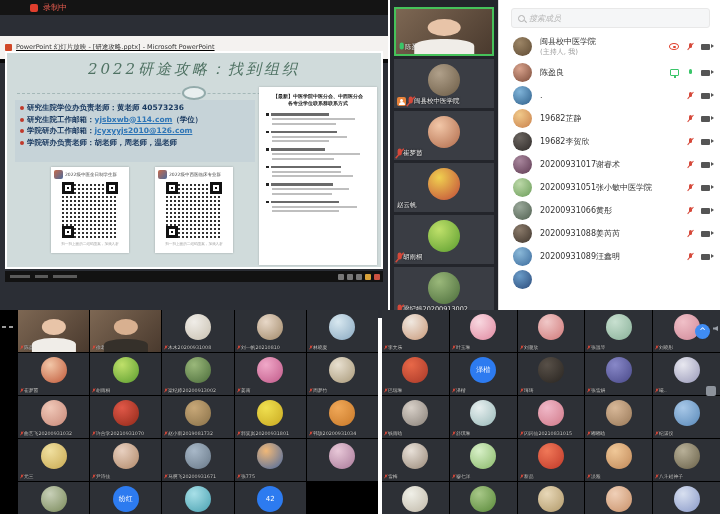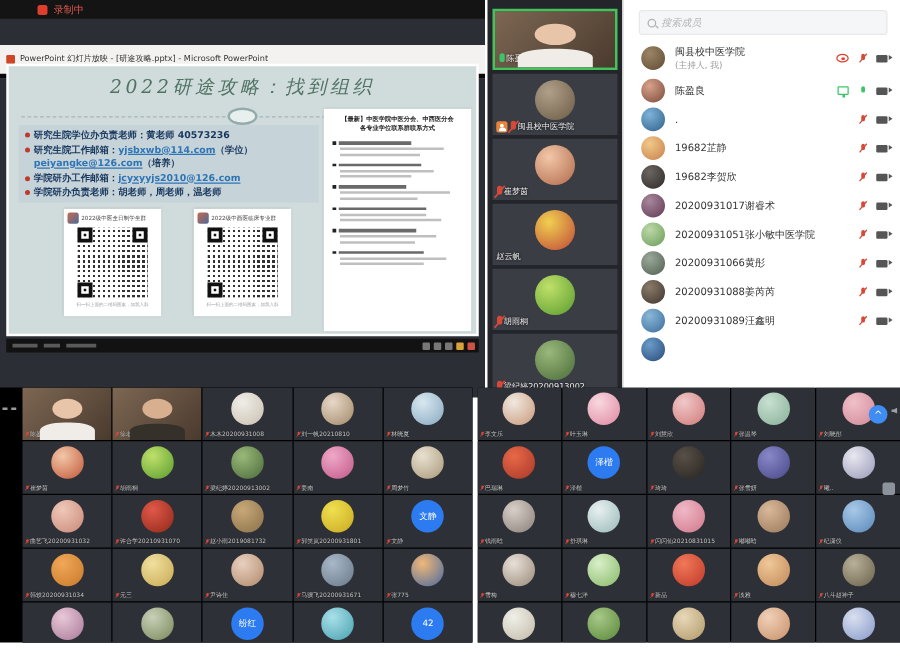--- a/index.html
+++ b/index.html
@@ -5,21 +5,21 @@
   * { margin:0; padding:0; box-sizing:border-box; }
   html,body { width:720px; height:526px; background:#fff; overflow:hidden;
     font-family:"DejaVu Sans","Liberation Sans",sans-serif; }
   #stage { position:relative; width:720px; height:526px; background:#fff; }
 
   
   #share { position:absolute; left:0; top:0; width:388px; height:318px; background:#2b2e35; }
   #topbar { position:absolute; left:0; top:0; width:100%; height:15px; background:#141414; display:flex; align-items:center; }
   .rec-icon { width:8px; height:8px; border-radius:2px; background:#e03e2d; margin-left:30px; margin-right:5px; }
   .rec-label { font-size:8px; color:#e05a4e; }
-  #ppt-titlebar { position:absolute; left:0; top:36px; width:100%; height:27px; background:#f4f2f0; display:flex; align-items:center; border-bottom:4px solid #0a0a0a; }
+  #ppt-titlebar { position:absolute; left:0; top:36px; width:100%; height:27px; background:#f4f2f0; display:flex; align-items:center; border-bottom:4px solid #0a0a0a;text-decoration:underline; }
   .ppt-icon { width:7px; height:7px; background:#d04727; border-radius:1px; margin:0 4px 0 5px; }
   .ppt-title { font-size:6.5px; color:#333; white-space:nowrap; }
 
   #slide-frame { position:absolute; left:5px; top:51px; width:378px; height:218px; background:#fff; padding:2px; }
   #slide { position:relative; width:100%; height:100%; background:#d0dbdb; overflow:hidden; }
   #slide-title { position:absolute; left:0; top:7px; width:100%; text-align:center;
     font-family:"DejaVu Serif","Liberation Serif",serif; font-style:italic; font-size:15px;
     letter-spacing:3px; color:#4f7263; }
   #divider { position:absolute; left:10px; right:10px; top:40px; border-top:1px dashed #a4b8b8; }
   #divider-ellipse { position:absolute; left:50%; top:33px; width:24px; height:14px; margin-left:-12px;
@@ -149,24 +149,20 @@
         <div id="bullets">
             <div class="bullet-row">
               <span class="bmark"></span>
               <span class="btext">研究生院学位办负责老师：黄老师 40573236</span>
             </div>
             <div class="bullet-row">
               <span class="bmark"></span>
               <span class="btext">研究生院工作邮箱：<span class="blink">yjsbxwb@114.com</span>（学位）</span>
             </div>
             <div class="bullet-row">
-              <span class="bmark empty"></span>
-              <span class="btext"><span class="blink">peiyangke@126.com</span>（培养）</span>
-            </div>
-            <div class="bullet-row">
               <span class="bmark"></span>
               <span class="btext">学院研办工作邮箱：<span class="blink">jcyxyyjs2010@126.com</span></span>
             </div>
             <div class="bullet-row">
               <span class="bmark"></span>
               <span class="btext">学院研办负责老师：胡老师，周老师，温老师</span>
             </div>
           </div>
         <div id="qr-cards">
             <div class="qr-card" id="qr-card-0">
@@ -515,27 +511,20 @@
           </div>
         </div>
         <div class="gtile">
           <div class="g-avatar" style="background: radial-gradient(circle at 35% 30%, rgb(240, 224, 80), rgb(200, 168, 32));"></div>
           <div class="g-name">
             <span class="ic-mic"></span>
             <span>郭笑岚20200931801</span>
           </div>
         </div>
         <div class="gtile">
-          <div class="g-blue">文静</div>
-          <div class="g-name">
-            <span class="ic-mic"></span>
-            <span>文静</span>
-          </div>
-        </div>
-        <div class="gtile">
           <div class="g-avatar" style="background: radial-gradient(circle at 35% 30%, rgb(240, 168, 88), rgb(200, 120, 40));"></div>
           <div class="g-name">
             <span class="ic-mic"></span>
             <span>韩轶20200931034</span>
           </div>
         </div>
         <div class="gtile">
           <div class="g-avatar" style="background: radial-gradient(circle at 35% 30%, rgb(240, 224, 160), rgb(200, 168, 80));"></div>
           <div class="g-name">
             <span class="ic-mic"></span>

